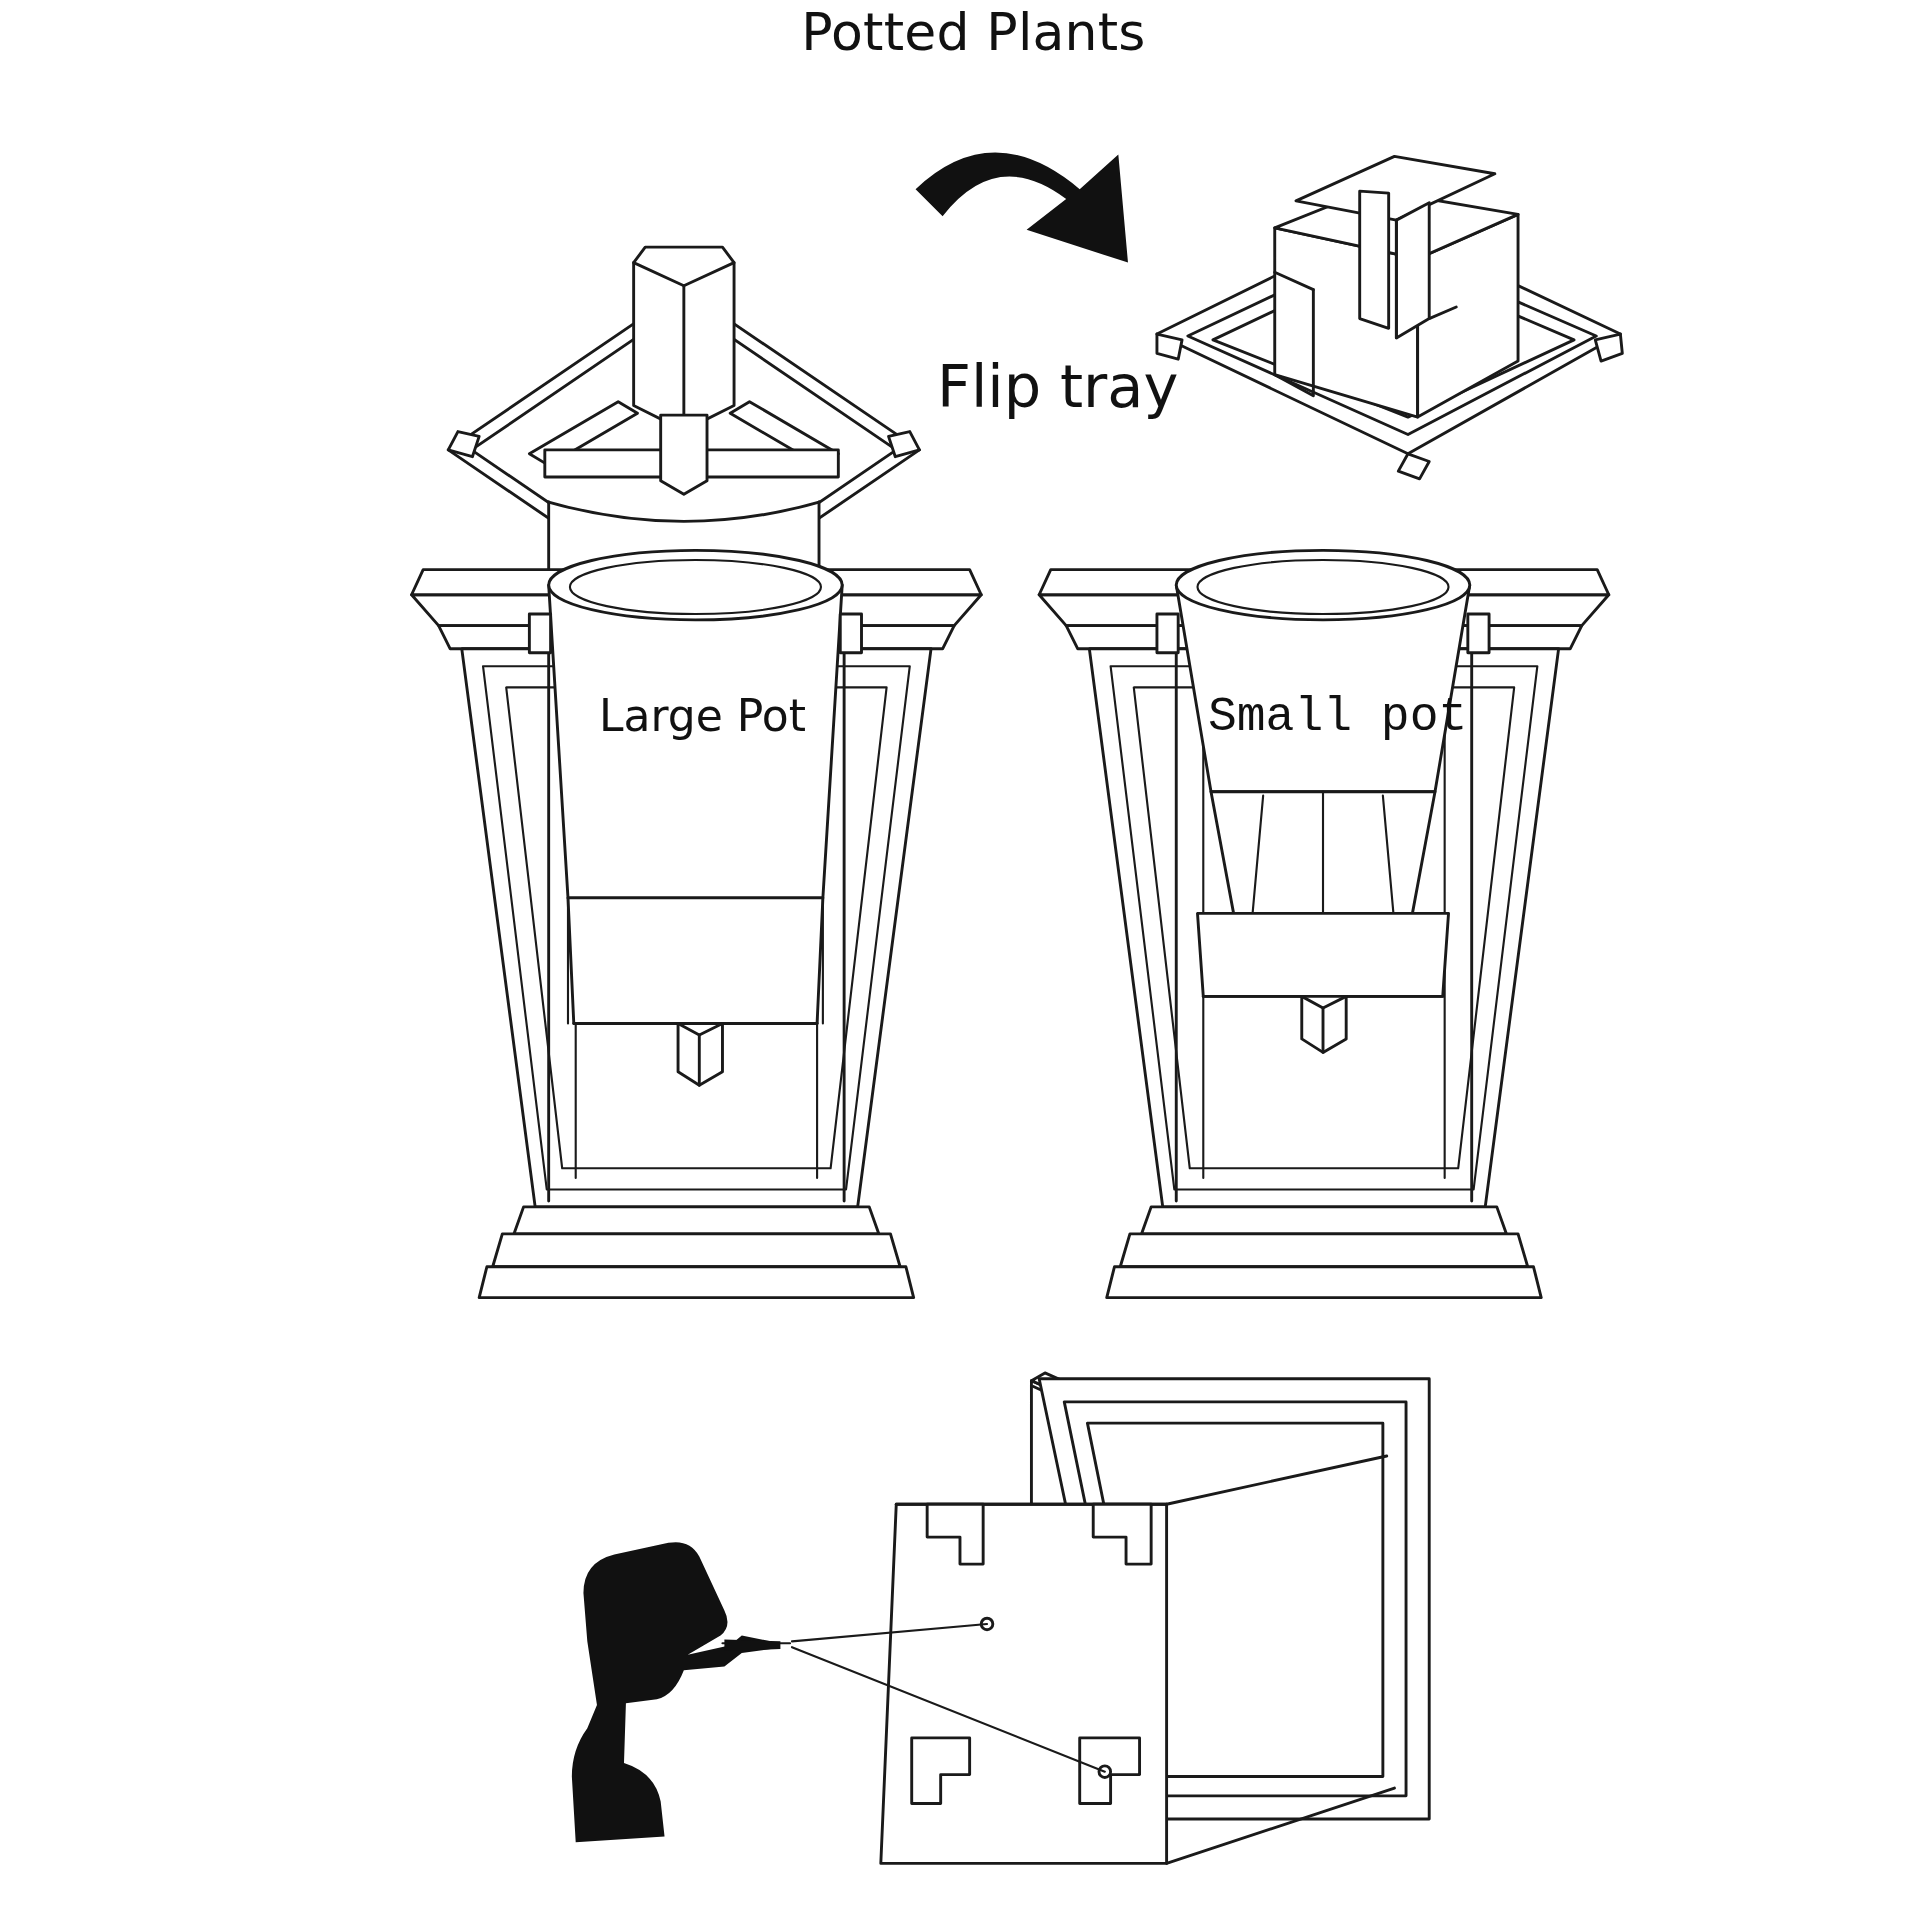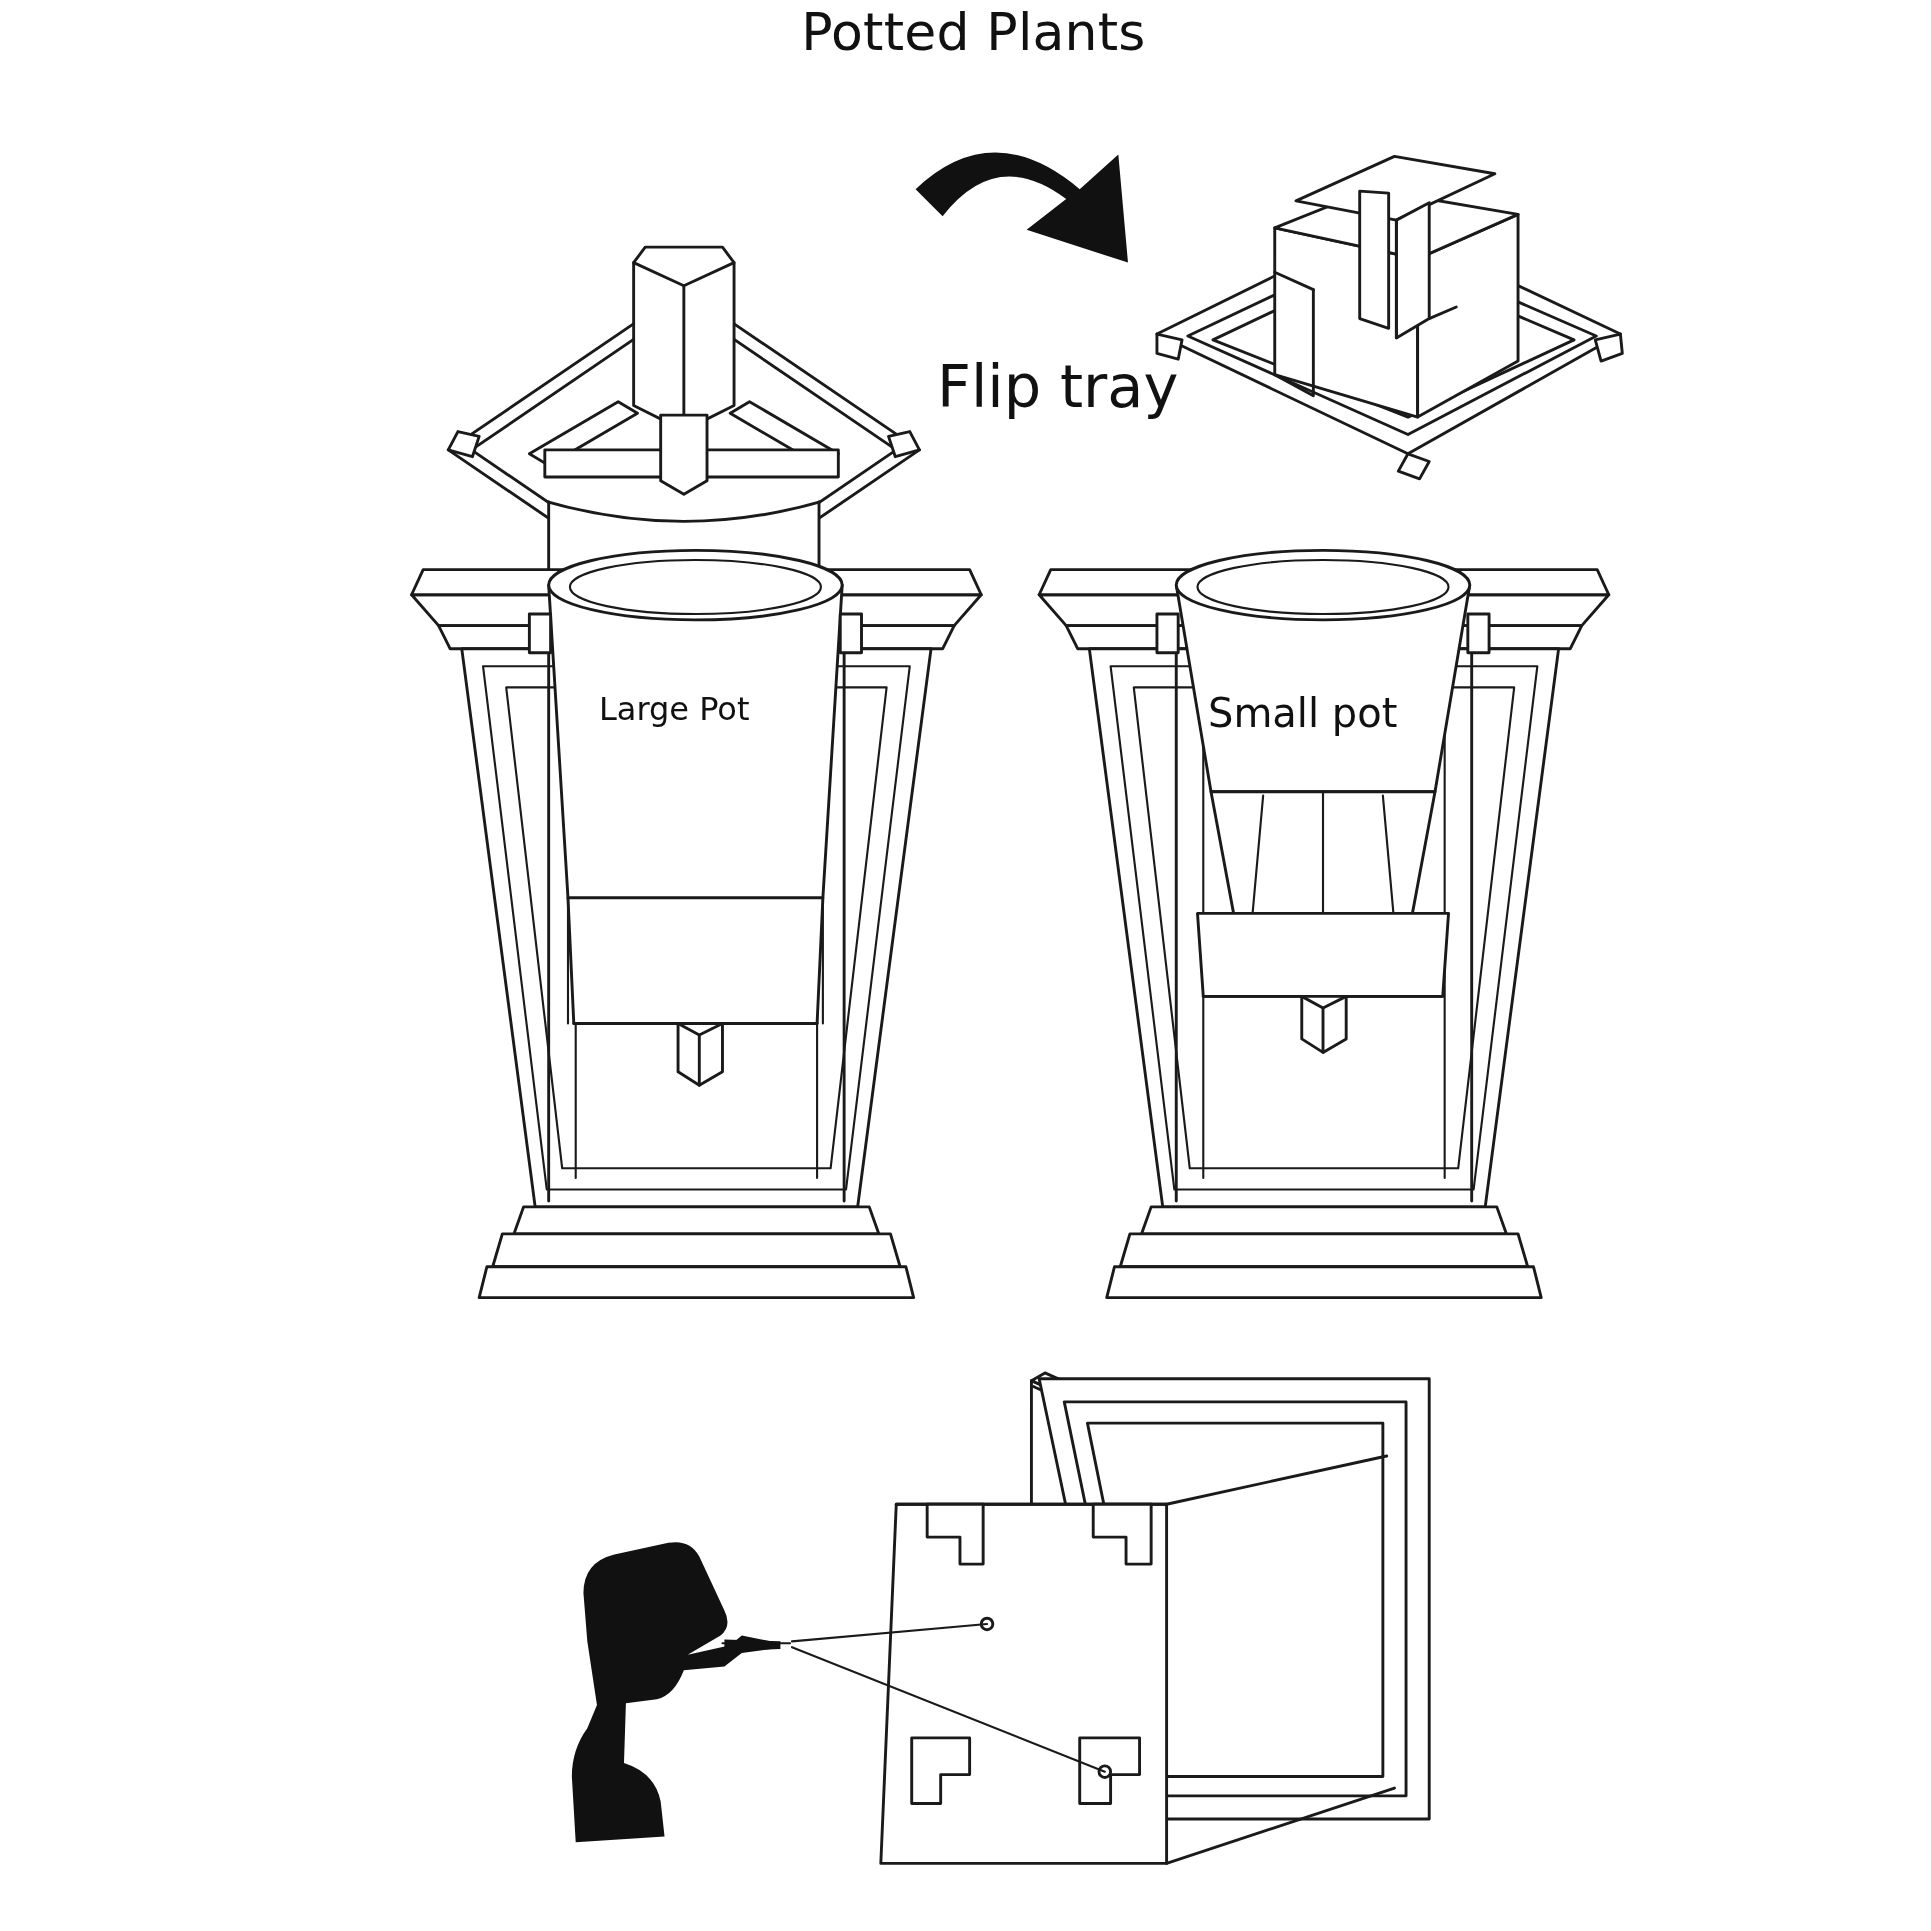--- a/index.html
+++ b/index.html
@@ -38,26 +38,27 @@
     white-space: nowrap;
   }
   .label-flip {
     left: 929px;
     top: 352px;
     font-size: 59px;
   }
   .label-large {
     left: 591px;
     top: 690px;
-    font-size: 32px;
+    font-size: 44px;
   }
   .label-small {
     left: 1200px;
     top: 690px;
-    font-size: 40px;
+    font-size: 48px;
+    font-family: Liberation Mono, monospace;
   }
   .label-drill {
     left: 597px;
     top: 1859px;
     font-size: 48px;
   }
   svg {
     position: absolute;
     left: 0;
     top: 0;

